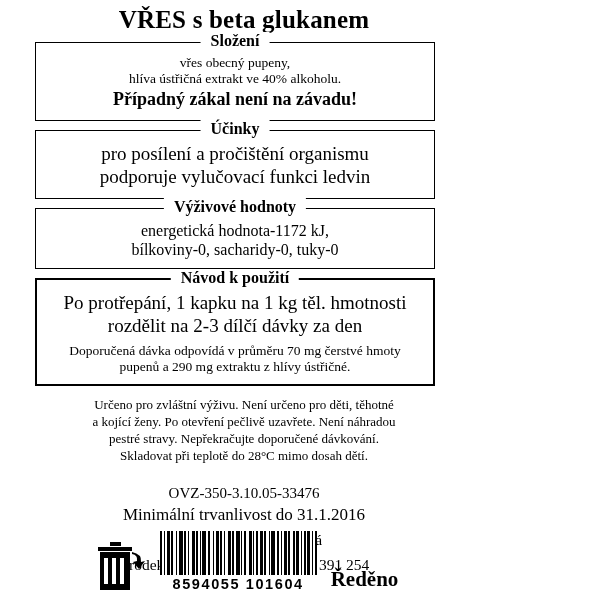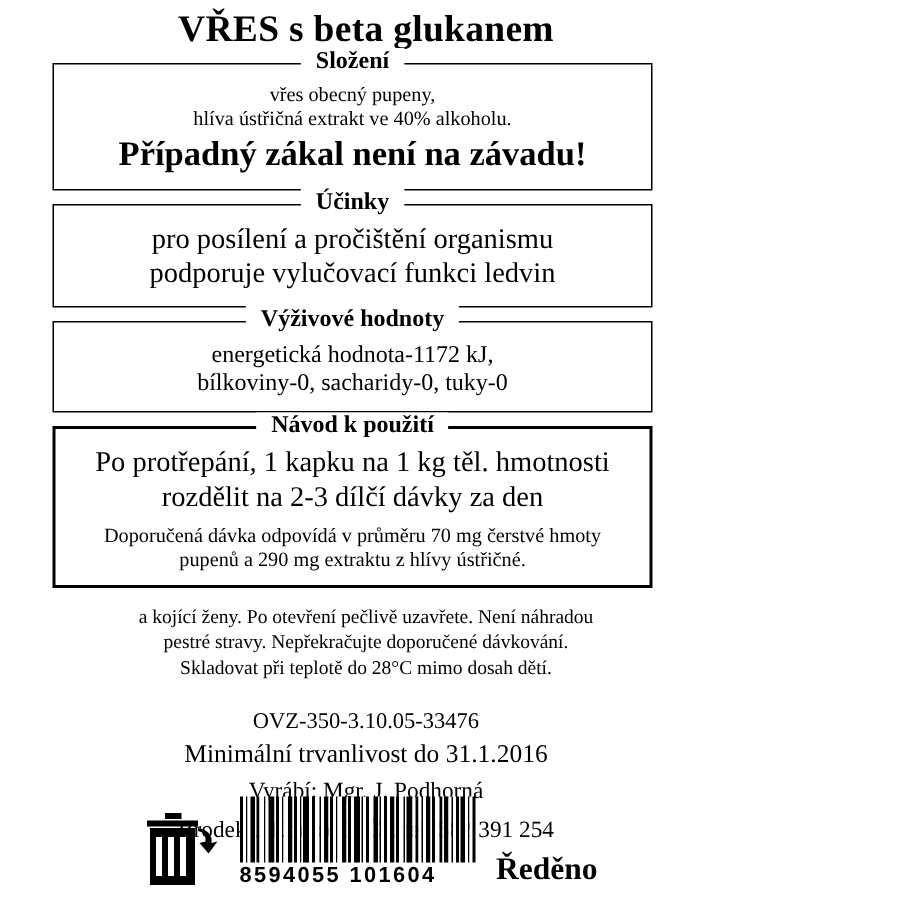--- a/index.html
+++ b/index.html
@@ -52,21 +52,21 @@
     font-weight: bold;
     white-space: nowrap;
     font-family: "Liberation Serif", serif;
   }
   .line {
     text-align: center;
     line-height: 1.2;
   }
   .sm { font-size: 13.5px; }
   .md { font-size: 16px; font-family: Liberation Serif, serif; }
-  .lg { font-size: 23px; }
+  .lg { font-size: 18px; }
   .xl { font-size: 19px; }
   .bold { font-weight: bold; }
   .gap-sm { margin-top: 2px; }
   .gap-md { margin-top: 5px; }
 
   .footer-block {
     margin: 10px 46px 0 46px;
     text-align: center;
   }
   .footer-block .fine {
@@ -99,21 +99,21 @@
     padding: 0 26px;
     box-sizing: border-box;
   }
   .bin-icon {
     width: 56px;
     height: 54px;
     flex: 0 0 auto;
   }
   .barcode-wrap {
     flex: 0 0 auto;
-    text-align: left;
+    text-align: center;
   }
   .barcode-bars {
     display: flex;
     align-items: flex-end;
     height: 44px;
     gap: 0;
   }
   .barcode-bars i {
     display: block;
     background: #000;
@@ -170,20 +170,21 @@
 
   <div class="panel thick">
     <div class="panel-heading">Návod k použití</div>
     <div class="line xl">Po protřepání, 1 kapku na 1 kg těl. hmotnosti</div>
     <div class="line xl">rozdělit na 2-3 dílčí dávky za den</div>
     <div class="line sm gap-md">Doporučená dávka odpovídá v průměru 70 mg čerstvé hmoty</div>
     <div class="line sm">pupenů a 290 mg extraktu z hlívy ústřičné.</div>
   </div>
 
   <div class="footer-block">
+    <div class="fine">Určeno pro zvláštní výživu. Není určeno pro děti, těhotné</div>
     <div class="fine">a kojící ženy. Po otevření pečlivě uzavřete. Není náhradou</div>
     <div class="fine">pestré stravy. Nepřekračujte doporučené dávkování.</div>
     <div class="fine">Skladovat při teplotě do 28°C mimo dosah dětí.</div>
     <div class="code">OVZ-350-3.10.05-33476</div>
     <div class="expiry">Minimální trvanlivost do 31.1.2016</div>
     <div class="maker">Vyrábí: Mgr. J. Podhorná</div>
     <div class="maker">Brodek u Konice 3, ČR tel. 582 391 254</div>
   </div>
 
   <div class="bottom-row">

